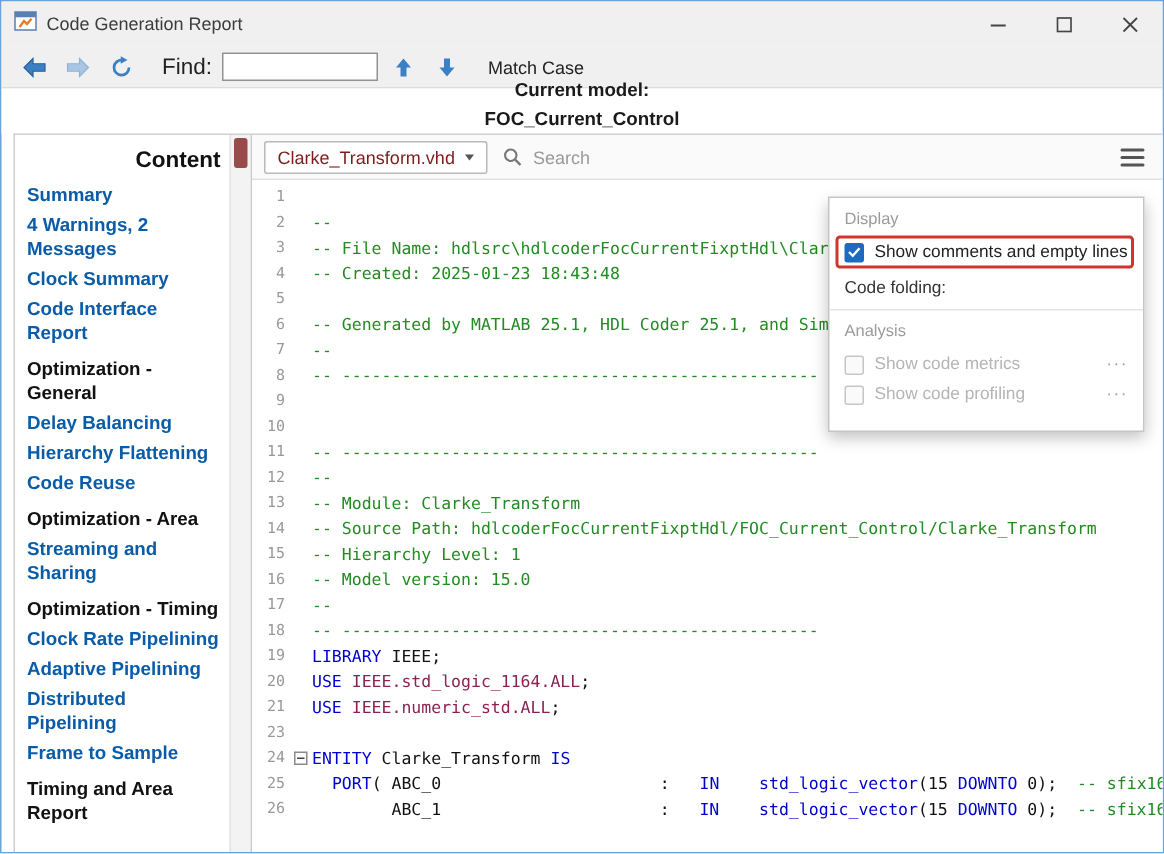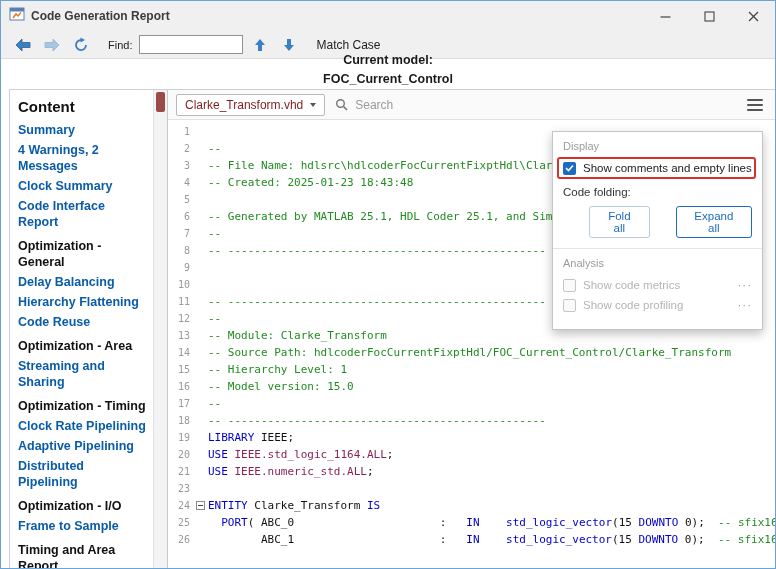--- a/index.html
+++ b/index.html
@@ -5,42 +5,42 @@
   * { box-sizing: border-box; }
   html,body { margin:0; padding:0; }
   body {
     width:776px; height:569px; overflow:hidden; position:relative;
     font-family:"Liberation Sans", sans-serif; background:#e8e8e8;
   }
   .window { position:absolute; inset:0; border:1px solid #69a3d8; background:#fff; }
 
   
   .titlebar { height:30px; background:#f0f0f0; display:flex; align-items:center; padding-left:8px; gap:6px; }
-  .titlebar .title { font-size:12px; color:#3c3c3c;font-weight:bold; }
+  .titlebar .title { font-size:12px; color:#3c3c3c; }
   .win-controls { margin-left:auto; display:flex; height:100%; }
   .win-btn { width:44px; height:100%; display:flex; align-items:center; justify-content:center; cursor:pointer; }
 
   
   .toolbar { height:28px; background:#f0f0f0; border-bottom:1px solid #dcdcdc; display:flex; align-items:center; gap:5px; padding:0 10px; }
   .nav-btn { width:24px; height:22px; display:flex; align-items:center; justify-content:center; cursor:pointer; }
-  .find-label { font-size:11px; color:#222; margin-left:10px; margin-right:2px; }
+  .find-label { font-size:15px; color:#222; margin-left:10px; margin-right:2px; }
   .find-input { width:104px; height:19px; border:1px solid #919191; font-size:12px; padding:1px 4px; font-family:inherit; }
   .match-case { font-size:12px; color:#222; margin-left:10px; cursor:pointer; }
 
   
   .modelbar { height:30px; background:#fff; display:flex; align-items:center; justify-content:center; gap:5px; font-size:12.5px; font-weight:600; color:#1a1a1a; cursor:pointer;flex-direction:column; }
   .caret { width:0; height:0; border-left:4px solid transparent; border-right:4px solid transparent; border-top:5px solid #333; display:inline-block; }
   .caret.small { border-top-color:#555; border-left-width:3.5px; border-right-width:3.5px; border-top-width:4.5px; }
 
   
   .main { position:absolute; left:8px; top:88px; right:0; bottom:0; border-top:1px solid #d0d0d0; border-left:1px solid #d0d0d0; display:flex; background:#fff; }
 
   
   .sidebar { width:158px; flex:none; position:relative; border-right:1px solid #c9c9c9; padding:8px 20px 0 8px; overflow:hidden; }
-  .side-title { font-size:15px; font-weight:bold; color:#111; margin-bottom:7px; }
+  .side-title { font-size:15px; font-weight:bold; color:#111; margin-bottom:7px;text-align:right; }
   .side-link { color:var(--link); font-weight:bold; font-size:12.5px; line-height:1.28; margin:4px 0; cursor:pointer; }
   .side-header { color:#111; font-weight:bold; font-size:12.5px; line-height:1.28; margin:8px 0 4px; }
   .side-scrollbar { position:absolute; top:0; right:0; bottom:0; width:14px; background:#f3f3f3; border-left:1px solid #e2e2e2; }
   .side-thumb { margin:2px 2px 0; height:20px; background:var(--scrollbar-thumb); border-radius:2px; }
 
   
   .code-panel { flex:1; min-width:0; display:flex; flex-direction:column; }
   .code-toolbar { height:30px; flex:none; background:#fafafa; border-bottom:1px solid #e0e0e0; display:flex; align-items:center; gap:10px; padding:0 12px 0 8px; }
   .file-select { display:flex; align-items:center; gap:7px; background:#fff; border:1px solid #b9b9b9; border-radius:2px; padding:3px 8px; font-size:12px; color:#7f1d1d; cursor:pointer; }
   .search-box { display:flex; align-items:center; gap:5px; }
@@ -163,21 +163,20 @@
           <div class="side-header">Optimization - General</div>
           <div class="side-link">Delay Balancing</div>
           <div class="side-link">Hierarchy Flattening</div>
           <div class="side-link">Code Reuse</div>
           <div class="side-header">Optimization - Area</div>
           <div class="side-link">Streaming and Sharing</div>
           <div class="side-header">Optimization - Timing</div>
           <div class="side-link">Clock Rate Pipelining</div>
           <div class="side-link">Adaptive Pipelining</div>
           <div class="side-link">Distributed Pipelining</div>
-          <div class="side-header">Optimization - I/O</div>
           <div class="side-link">Frame to Sample</div>
           <div class="side-header">Timing and Area Report</div>
         </div>
       <div class="side-scrollbar">
         <div class="side-thumb"></div>
       </div>
     </div>
 
     <div class="code-panel">
       <div class="code-toolbar">
@@ -238,24 +237,20 @@
       <span class="checkbox checked">
         <svg width="9" height="8" viewBox="0 0 9 8">
             <polyline points="1,4 3.5,6.5 8,1.5" fill="none" stroke="#fff" stroke-width="1.6"></polyline>
           </svg>
       </span>
       <span class="pop-label">Show comments and empty lines</span>
       <span class="annotation"></span>
     </div>
 
     <div class="pop-sub">Code folding:</div>
-    <div class="pop-buttons">
-      <button class="pop-btn">Fold all</button>
-      <button class="pop-btn primary">Expand all</button>
-    </div>
 
     <div class="pop-divider"></div>
     <div class="pop-section">Analysis</div>
 
     <div class="pop-row disabled">
       <span class="checkbox empty"></span>
       <span class="pop-label">Show code metrics</span>
       <span class="pop-more">···</span>
     </div>
 

